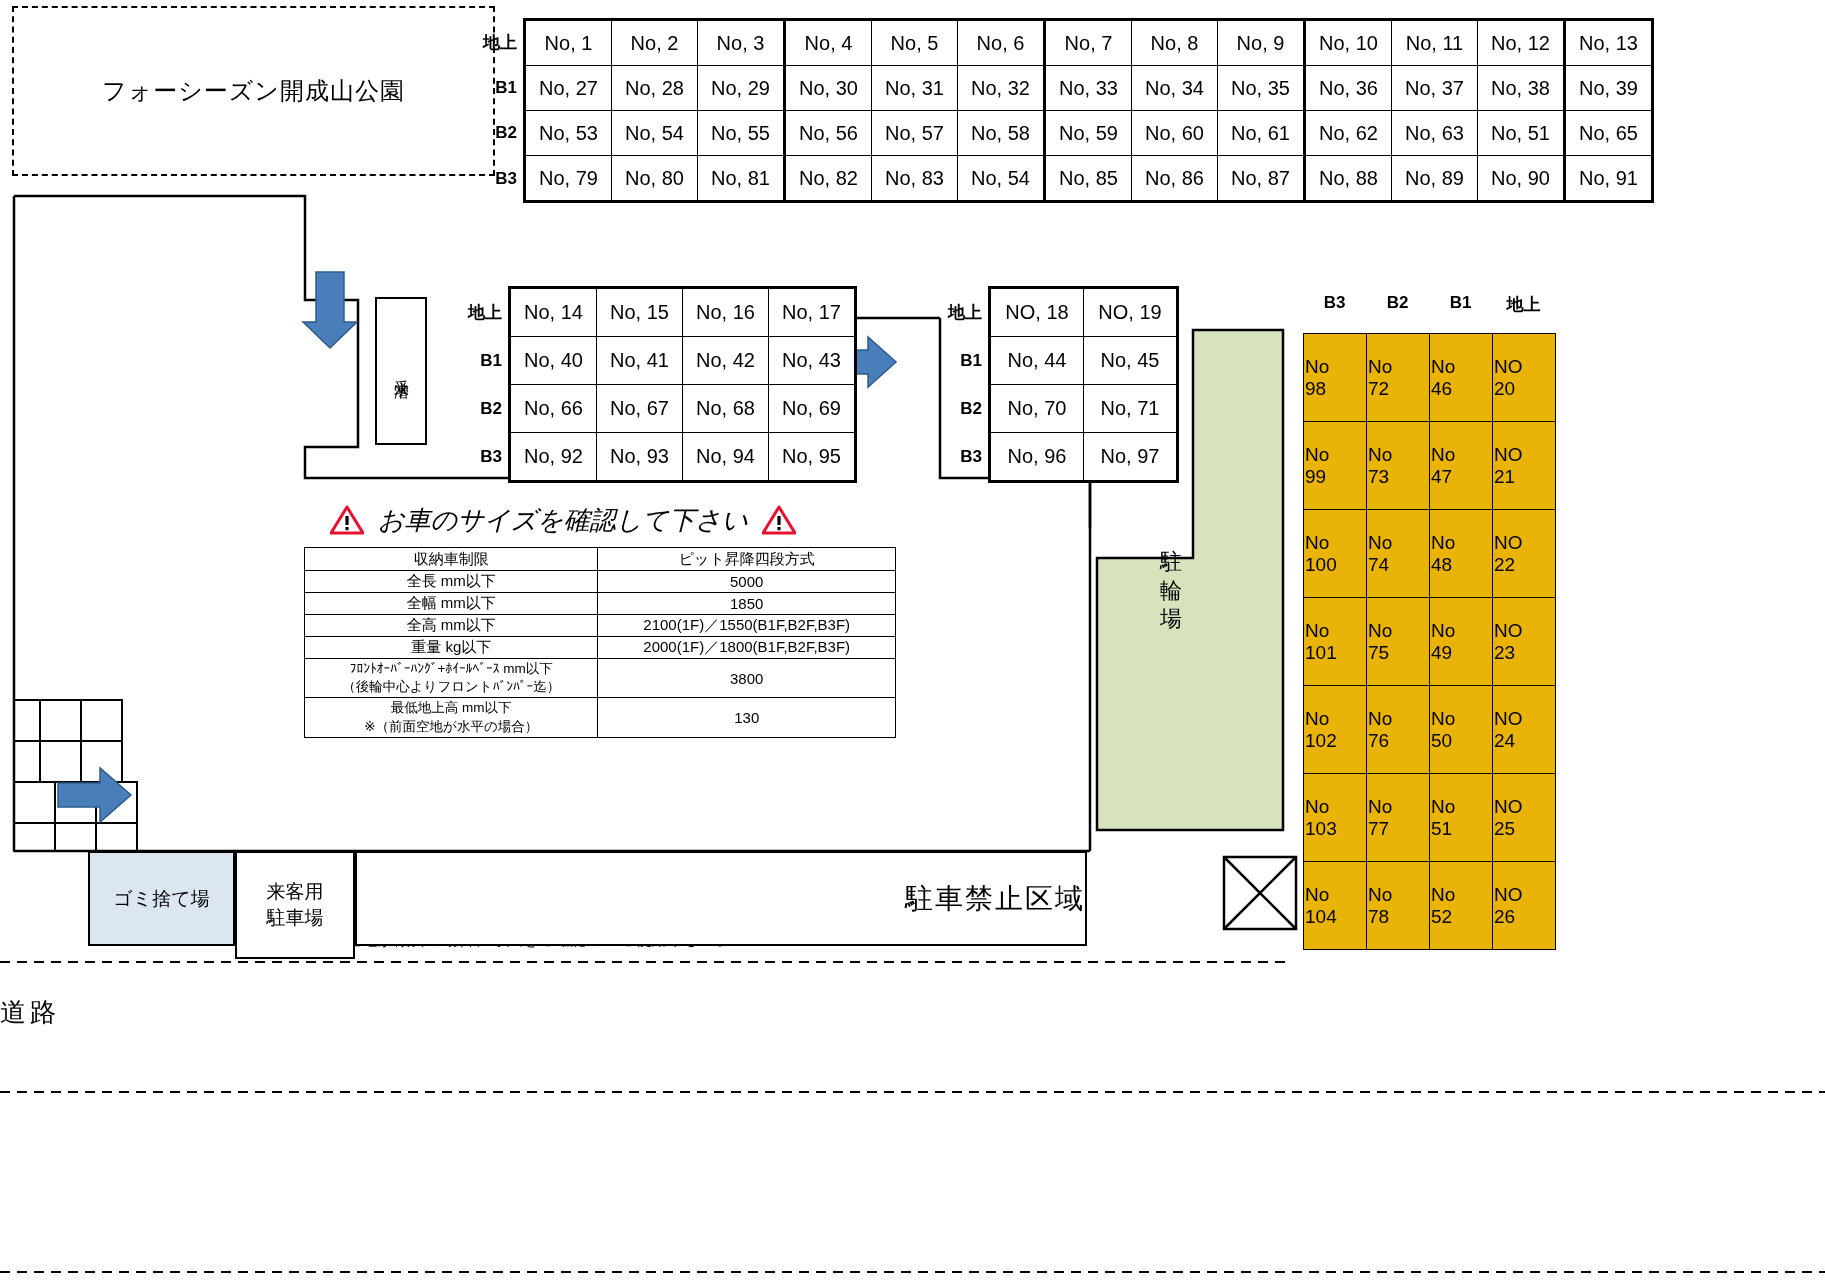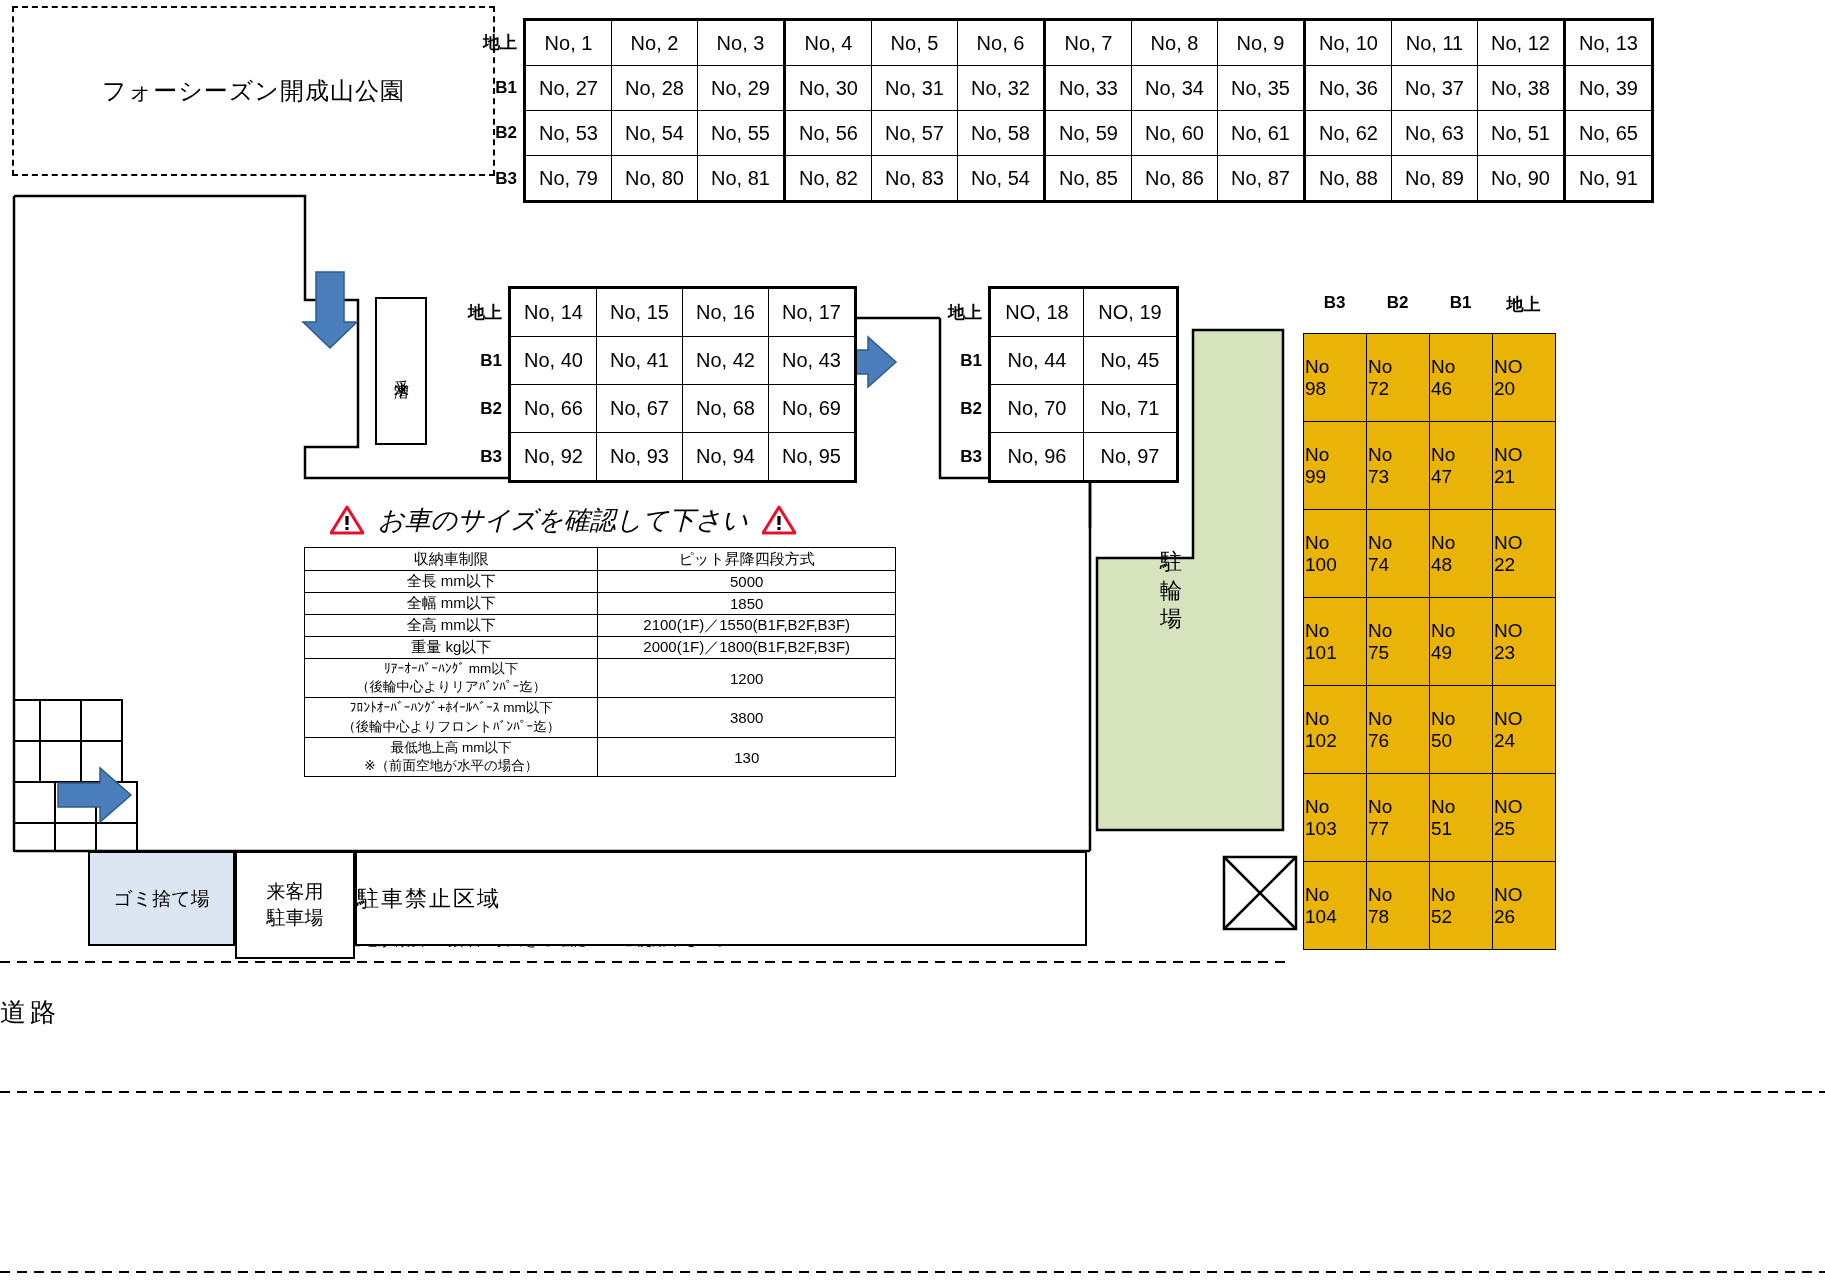--- a/index.html
+++ b/index.html
@@ -135,22 +135,22 @@
   }
   #visitor-box{
     left:235px;top:851px;width:120px;height:108px;
     border:2px solid #000;background:#fff;
     display:flex;align-items:center;justify-content:center;
     box-sizing:border-box;font-size:19px;line-height:1.35;text-align:center;
   }
   #noparking-box{
     left:355px;top:851px;width:732px;height:95px;
     border:2px solid #000;background:#fff;
-    display:flex;align-items:center;justify-content:flex-start;
-    box-sizing:border-box;font-size:22px;letter-spacing:2px;
+    display:flex;align-items:center;justify-content:flex-end;
+    box-sizing:border-box;font-size:28px;letter-spacing:2px;
   }
 
   
   #road-label{
     left:0;top:995px;width:1340px;text-align:left;
     font-size:26px;letter-spacing:4px;
   }
 </style>
 </head>
 <body>
@@ -422,24 +422,20 @@
       </tr>
       <tr>
         <td class="col-label">全高  mm以下</td>
         <td class="col-value">2100(1F)／1550(B1F,B2F,B3F)</td>
       </tr>
       <tr>
         <td class="col-label">重量  kg以下</td>
         <td class="col-value">2000(1F)／1800(B1F,B2F,B3F)</td>
       </tr>
       <tr>
-        <td class="col-label two-line">ﾘｱｰｵｰﾊﾞｰﾊﾝｸﾞ  mm以下<br>（後輪中心よりリアﾊﾞﾝﾊﾟｰ迄）</td>
-        <td class="col-value">1200</td>
-      </tr>
-      <tr>
         <td class="col-label two-line">ﾌﾛﾝﾄｵｰﾊﾞｰﾊﾝｸﾞ+ﾎｲｰﾙﾍﾞｰｽ  mm以下<br>（後輪中心よりフロントﾊﾞﾝﾊﾟｰ迄）</td>
         <td class="col-value">3800</td>
       </tr>
       <tr>
         <td class="col-label two-line">最低地上高  mm以下<br>※（前面空地が水平の場合）</td>
         <td class="col-value">130</td>
       </tr>
     </tbody>
   </table>
 <div class="abs" id="spec-note">※前面空地が傾斜の場合、寸法をご確認の上ご使用下さい。</div>

